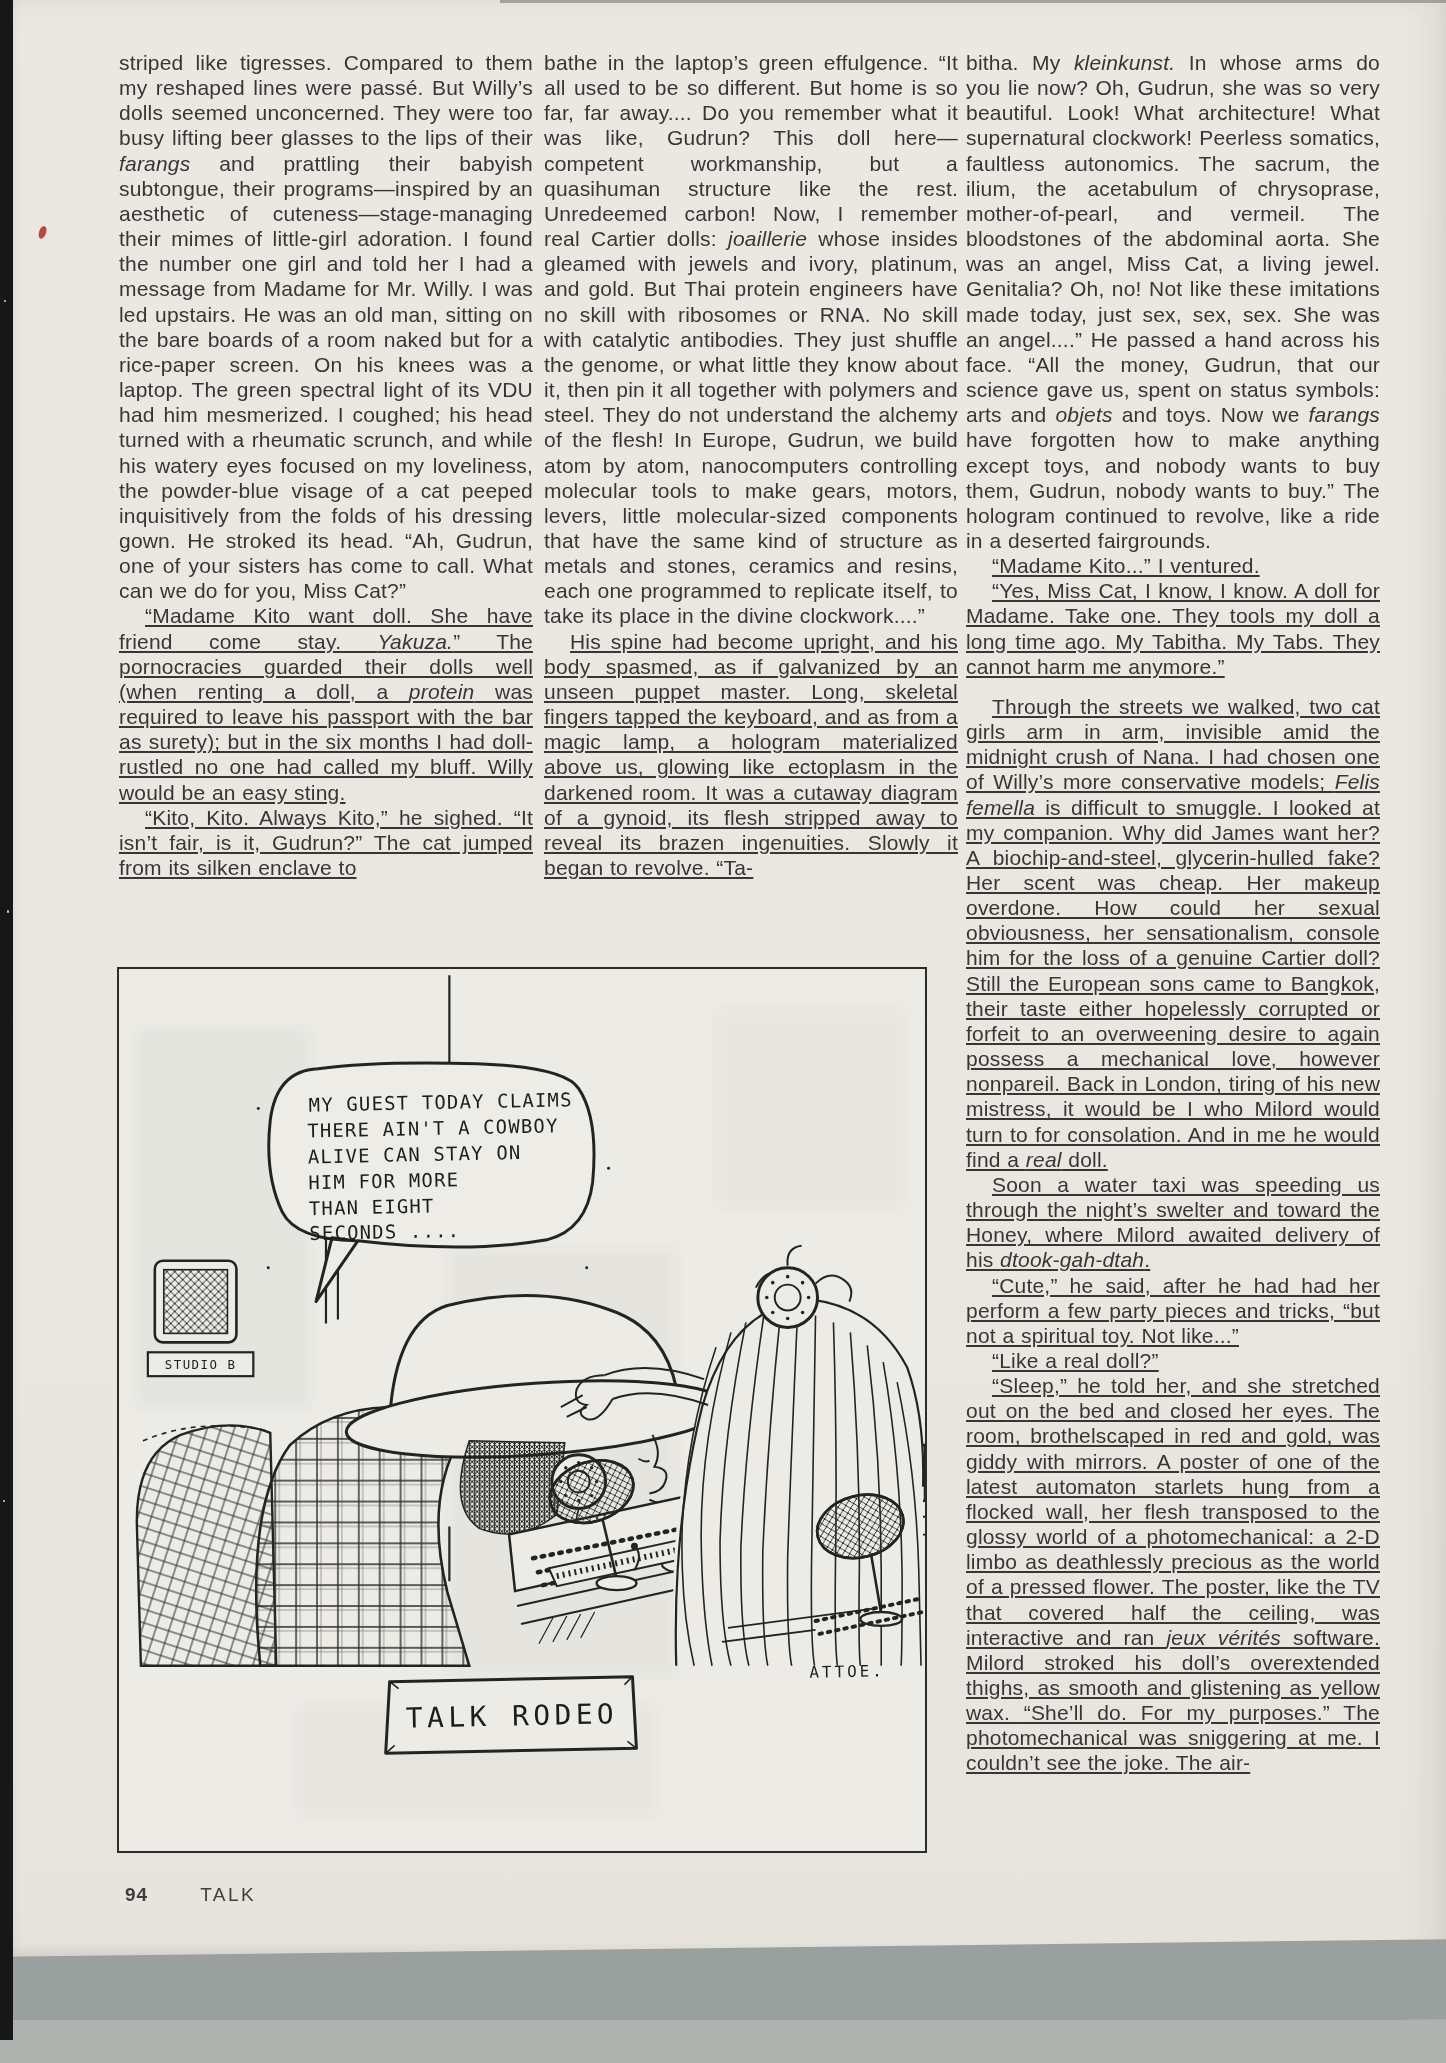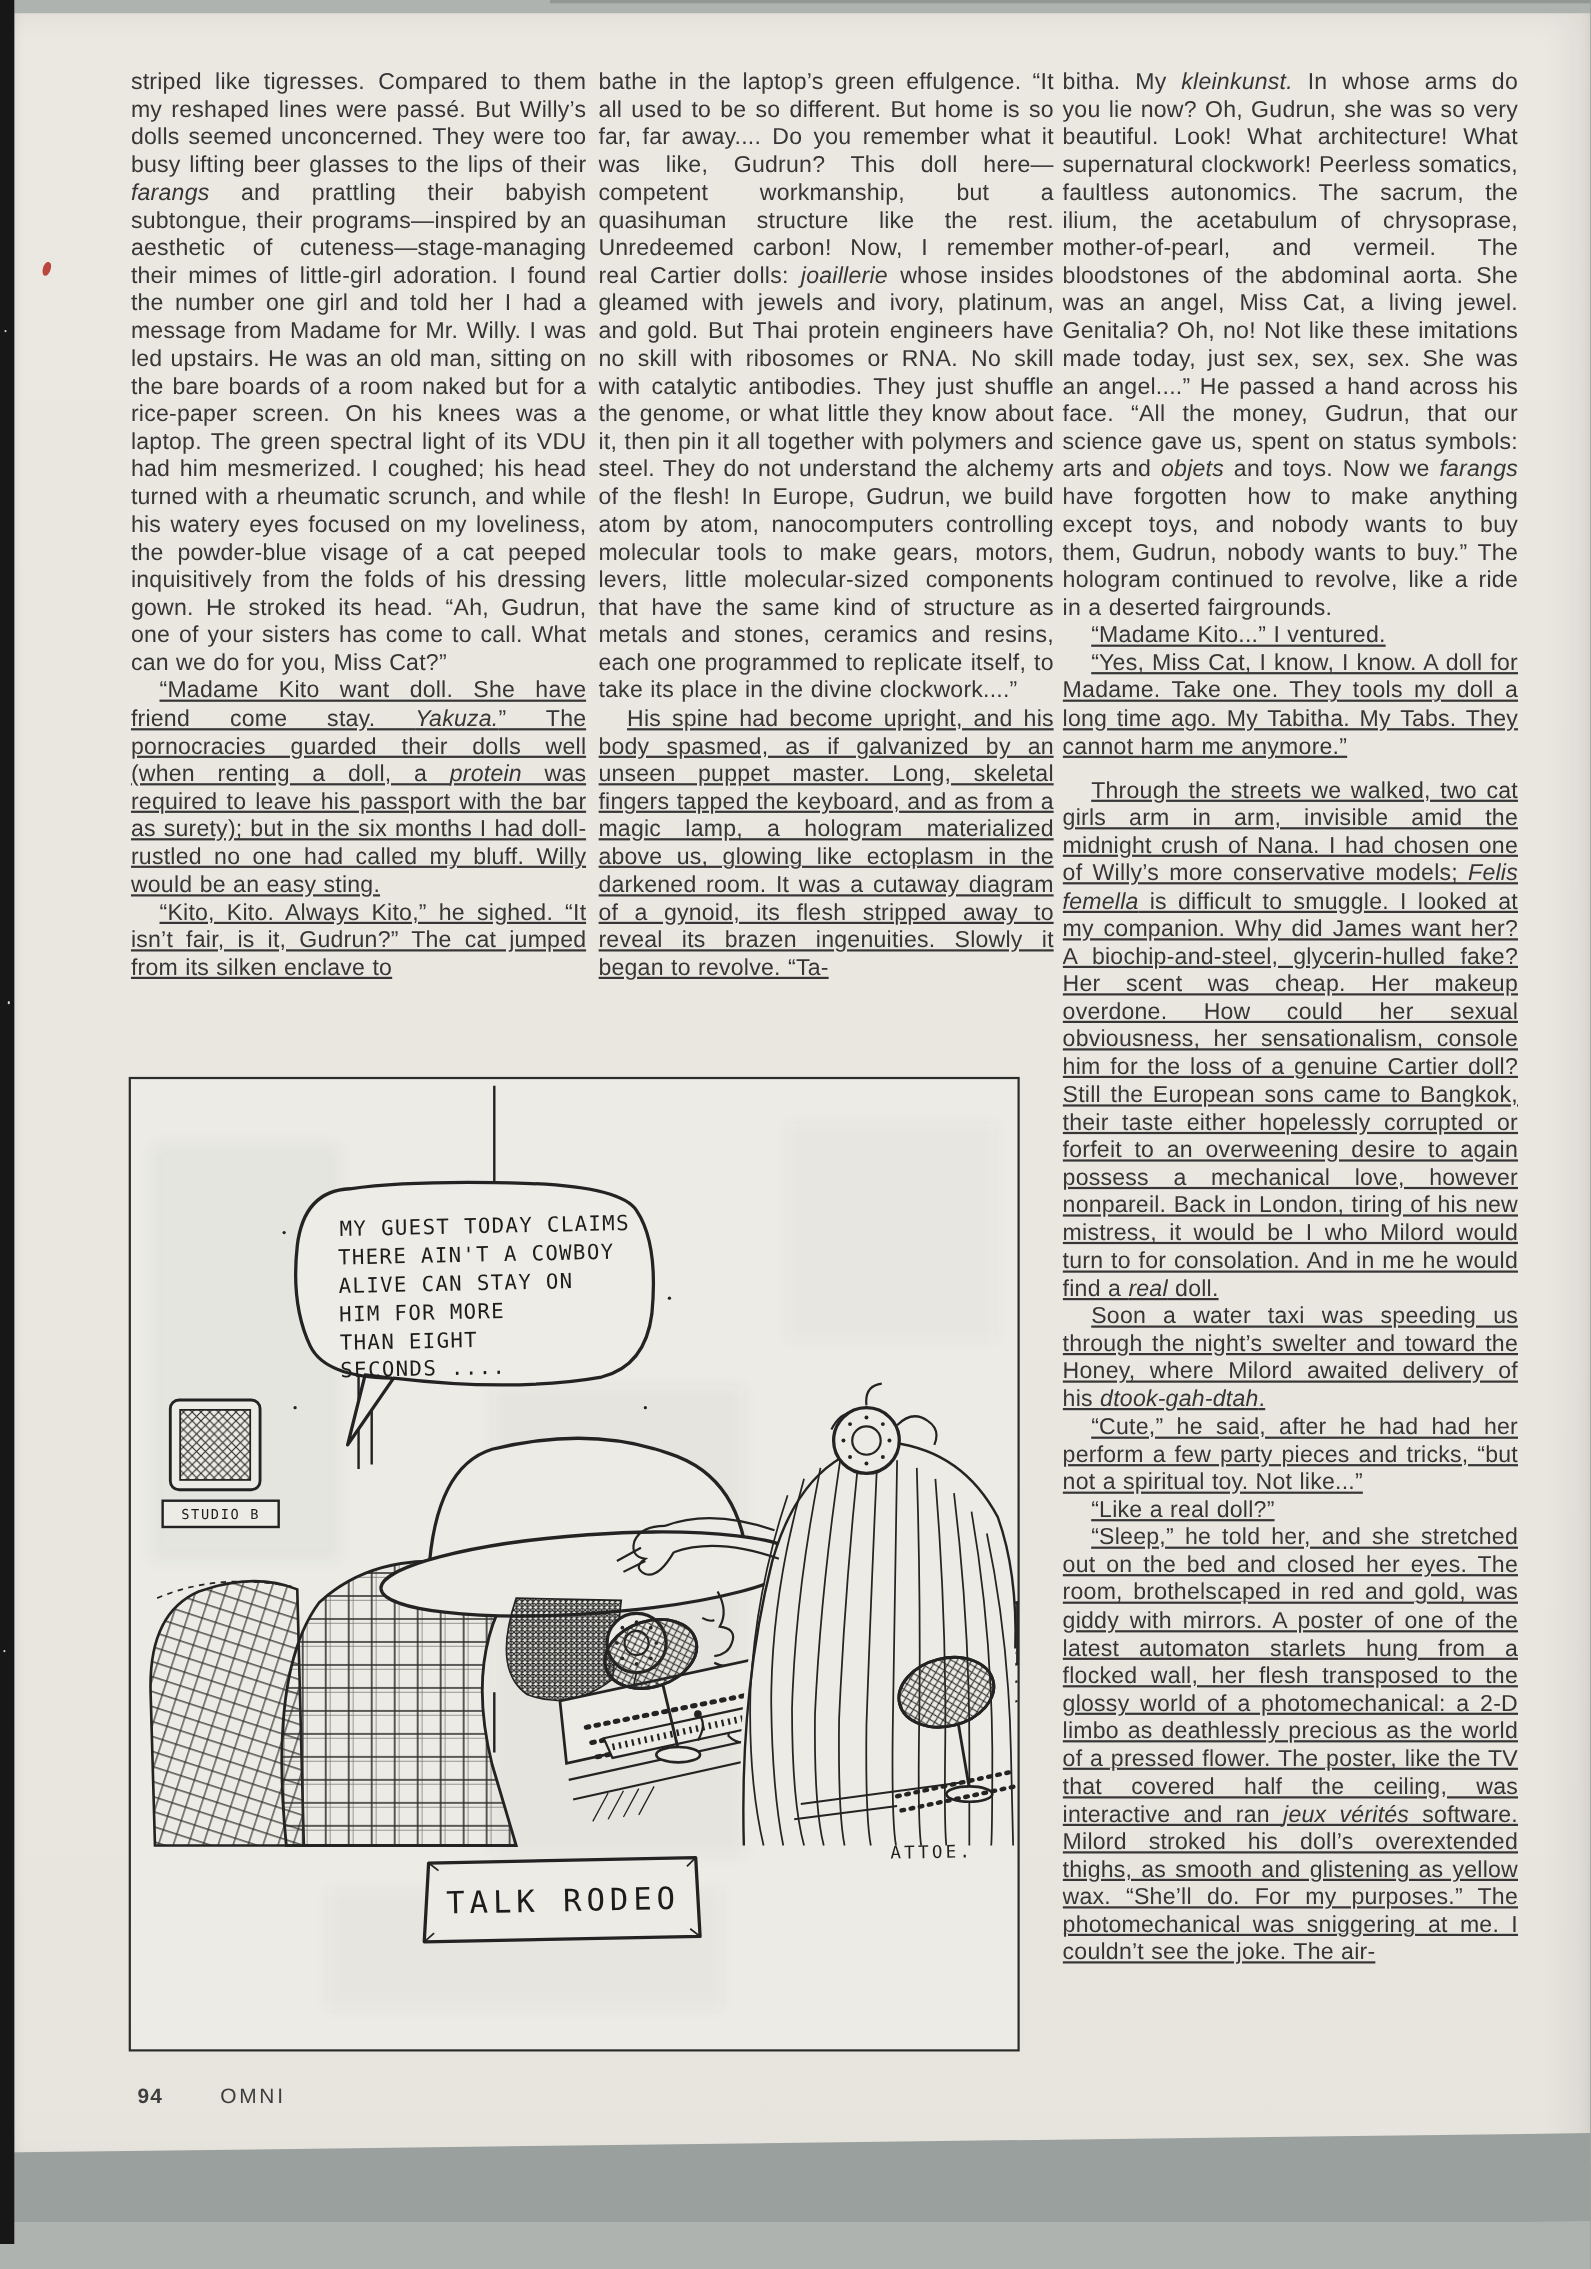--- a/index.html
+++ b/index.html
@@ -1,19 +1,19 @@
 <!DOCTYPE html>
 <html><head>
 <meta charset="utf-8">
 <style>
   html,body{margin:0;padding:0;background:#8f9592;}
   #scan{position:relative;width:1446px;height:2063px;overflow:hidden;
         font-family:"Liberation Sans",sans-serif;background:#aeb3b0;}
   
-  #page{position:absolute;left:13px;top:12px;width:1433px;height:1958px;
+  #page{position:absolute;left:13px;top:0;width:1433px;height:1958px;
         background:linear-gradient(180deg,#ebe8e2 0%,#eae7e1 60%,#e7e4de 100%);
         box-shadow:inset -18px 0 28px rgba(60,60,55,.08), inset 0 -6px 10px rgba(80,80,75,.10);}
   #top-edge{position:absolute;left:500px;top:0;width:946px;height:3px;background:#8a8e8a;opacity:.75;}
   #edge-left{position:absolute;left:0;top:0;width:13px;height:2040px;background:#171717;}
   #edge-left i{position:absolute;display:block;background:#d9d9d4;border-radius:50%;}
   #band1{position:absolute;left:-24px;top:1948px;width:1500px;height:80px;background:#9aa09d;transform:rotate(-0.7deg);}
   #band2{position:absolute;left:0;top:2020px;width:1446px;height:43px;background:#aeb3b0;}
   #speck-red{position:absolute;left:26px;top:226px;width:7px;height:13px;background:#b5342c;border-radius:50% 40% 55% 45%;transform:rotate(14deg);opacity:.9;}
 
   
@@ -243,21 +243,21 @@
         </g>
 
         <g>
           <path d="M612,662 L762,642 M606,676 L700,664" stroke="#232323" stroke-width="1.8" fill="none"></path>
           <text x="694" y="712" font-family="DejaVu Sans Mono, monospace" font-size="16" letter-spacing="3" fill="#1f1f1f" transform="rotate(-1 694 712)">ATTOE.</text>
         </g>
       </svg>
     </div>
 
     <div id="footer">
-      <span class="pn">94</span><span class="mag">OMNI</span>
+      <span class="pn">94</span><span class="mag">TALK</span>
     </div>
 
     <div id="speck-red"></div>
   </div>
 
   <div id="band1"></div>
   <div id="band2"></div>
   <div id="edge-left">
     <i style="left:4px;top:300px;width:2px;height:2px;"></i>
     <i style="left:7px;top:910px;width:2px;height:3px;"></i>

